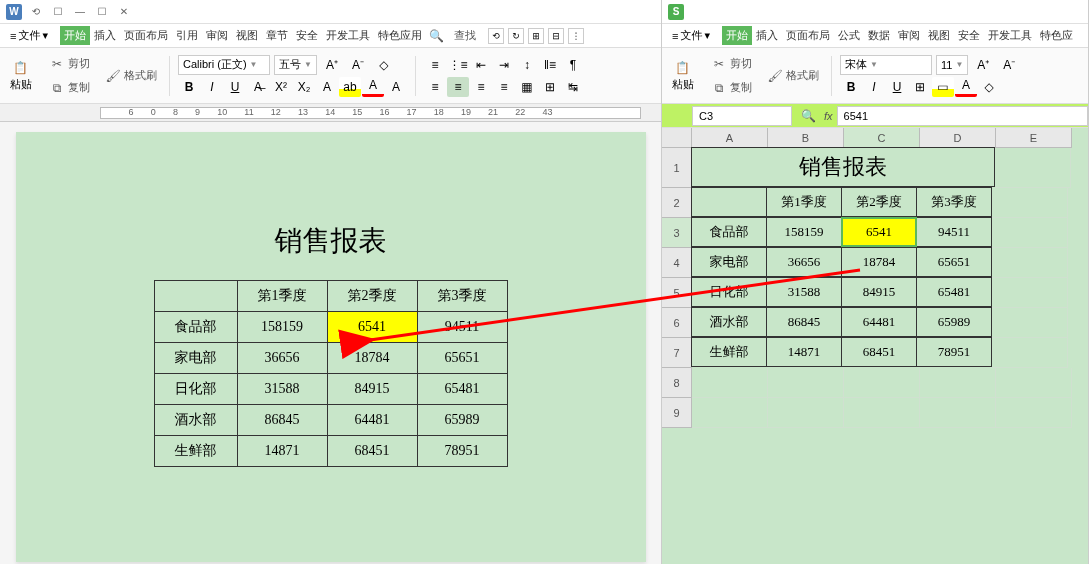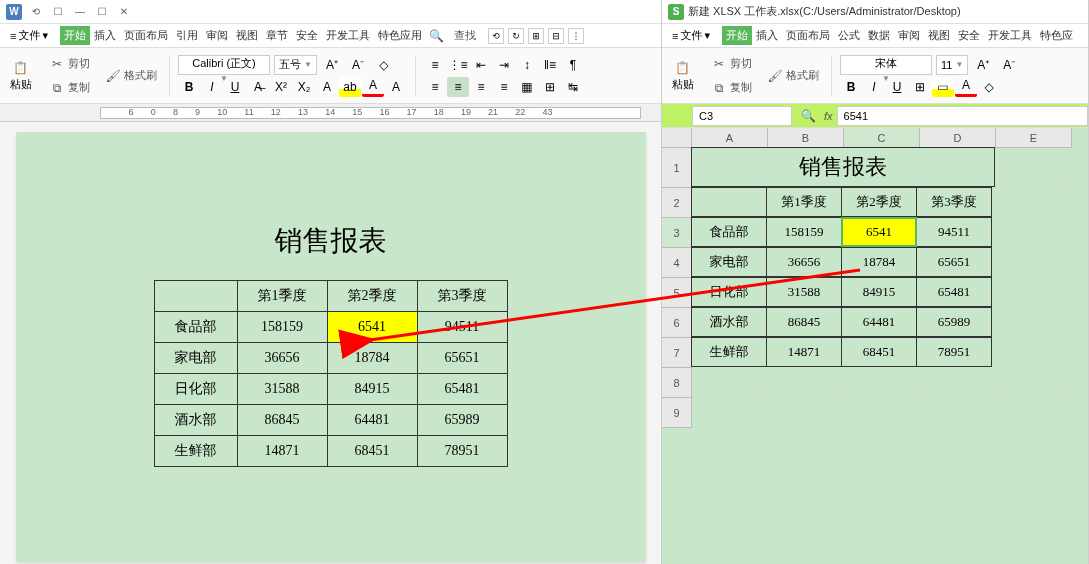--- a/index.html
+++ b/index.html
@@ -27,21 +27,21 @@
 .tabstrip .quick-icons { display: flex; gap: 4px; margin-left: 6px; }
 .tabstrip .qi { width: 16px; height: 16px; display: flex; align-items: center; justify-content: center; border: 1px solid #ccc; font-size: 9px; cursor: pointer; }
 
 
 .toolbar { display: flex; align-items: center; height: 56px; padding: 2px 4px; background: #fafafa; border-bottom: 1px solid #ddd; gap: 6px; font-size: 11px; flex-wrap: wrap; }
 .tool-group { display: flex; flex-direction: column; gap: 2px; }
 .tool-row { display: flex; align-items: center; gap: 4px; }
 .tool-btn { display: flex; align-items: center; gap: 2px; padding: 2px 4px; cursor: pointer; border-radius: 2px; font-size: 11px; color: #555; }
 .tool-icon { width: 18px; height: 18px; display: inline-flex; align-items: center; justify-content: center; font-size: 12px; color: #555; }
 .dropdown { display: flex; align-items: center; border: 1px solid #ccc; height: 20px; padding: 0 4px; background: #fff; cursor: pointer; font-size: 11px; gap: 3px; }
-.dropdown.wide { min-width: 92px; flex-direction: column; }
+.dropdown.wide { min-width: 92px; }
 .dropdown .caret { font-size: 8px; color: #888; }
 .fmt-btn { width: 22px; height: 20px; display: flex; align-items: center; justify-content: center; cursor: pointer; border-radius: 2px; font-size: 12px; }
 .fmt-row { display: flex; gap: 1px; }
 .divider { width: 1px; height: 40px; background: #ddd; margin: 0 2px; }
 .paste-btn { display: flex; flex-direction: column; align-items: center; padding: 2px 6px; cursor: pointer; }
 
 
 .ruler { height: 18px; background: #f0f0f0; border-bottom: 1px solid #ccc; position: relative; }
 .ruler .ruler-track { position: absolute; top: 3px; left: 100px; right: 20px; height: 12px; background: #fff; border: 1px solid #bbb; }
 .ruler .nums { position: absolute; top: 3px; left: 0; right: 0; display: flex; justify-content: space-around; font-size: 9px; color: #666; padding: 0 100px 0 120px; }
@@ -264,21 +264,20 @@
               </tr>
       </tbody>
           </table>
     </div>
   </div>
 </div>
 
 <div class="pane right">
   <div class="titlebar">
     <span class="app-icon excel">S</span>
-    <span class="title">新建 XLSX 工作表.xlsx(C:/Users/Administrator/Desktop)</span>
   </div>
   <div class="tabstrip">
     <span class="menu-btn">≡ <span>文件</span> ▾</span>
     <span style="width:6px"></span>
     <span class="tab active">开始</span>
     <span class="tab">插入</span>
     <span class="tab">页面布局</span>
     <span class="tab">公式</span>
     <span class="tab">数据</span>
     <span class="tab">审阅</span>

